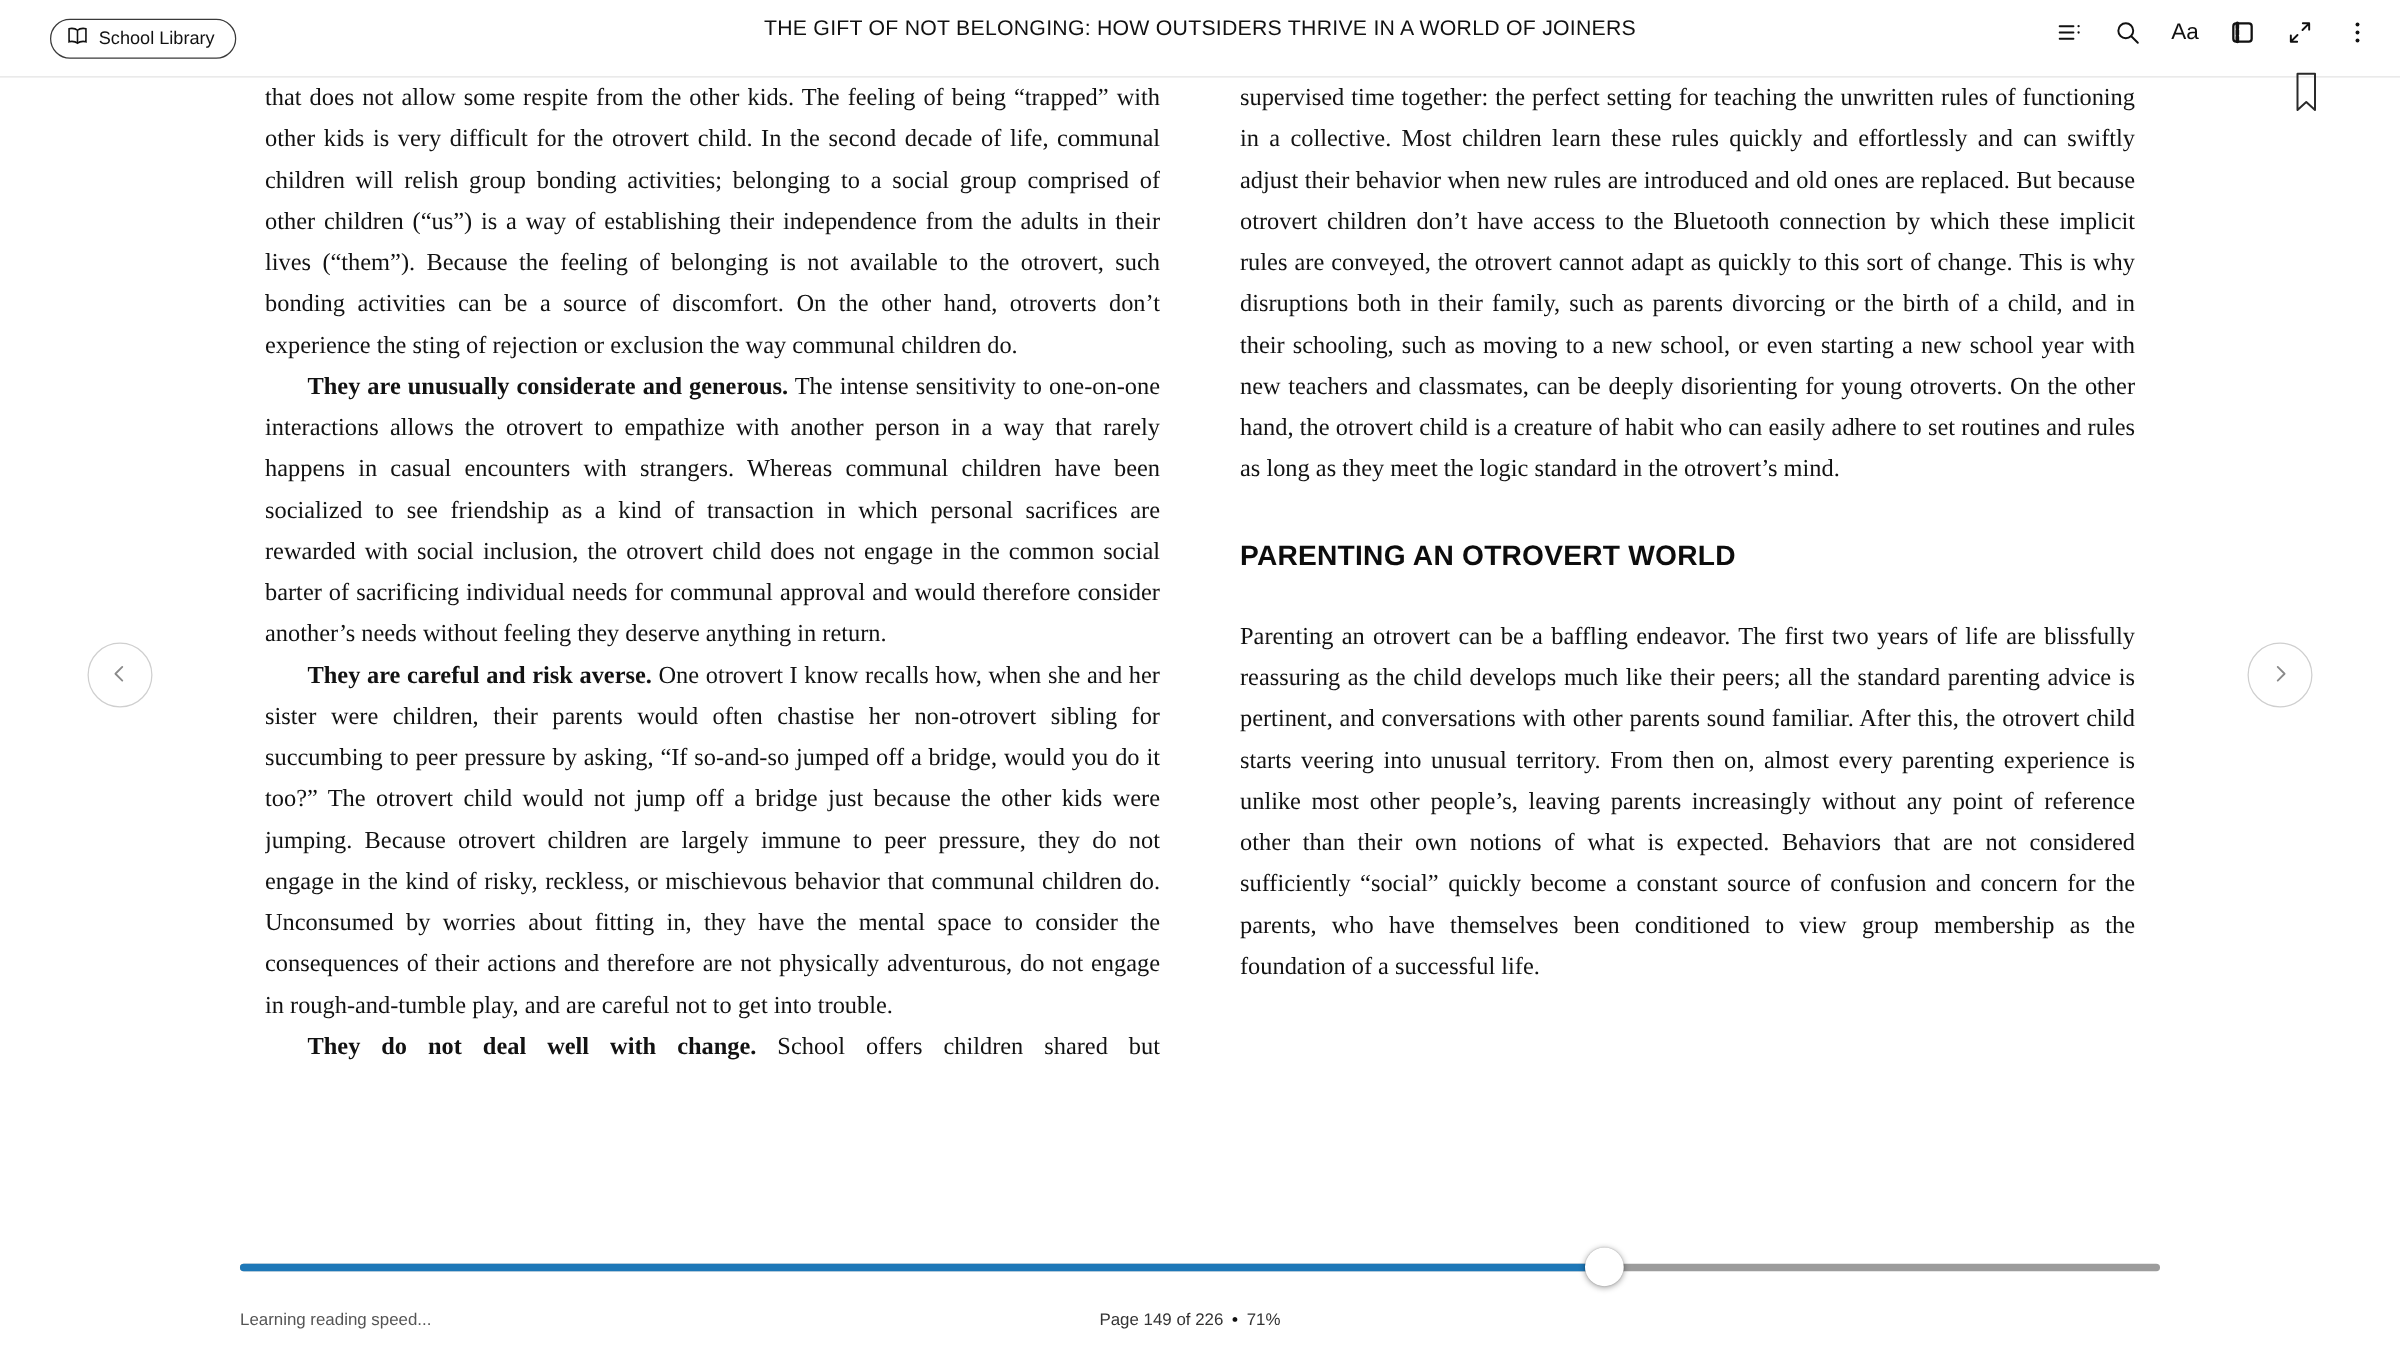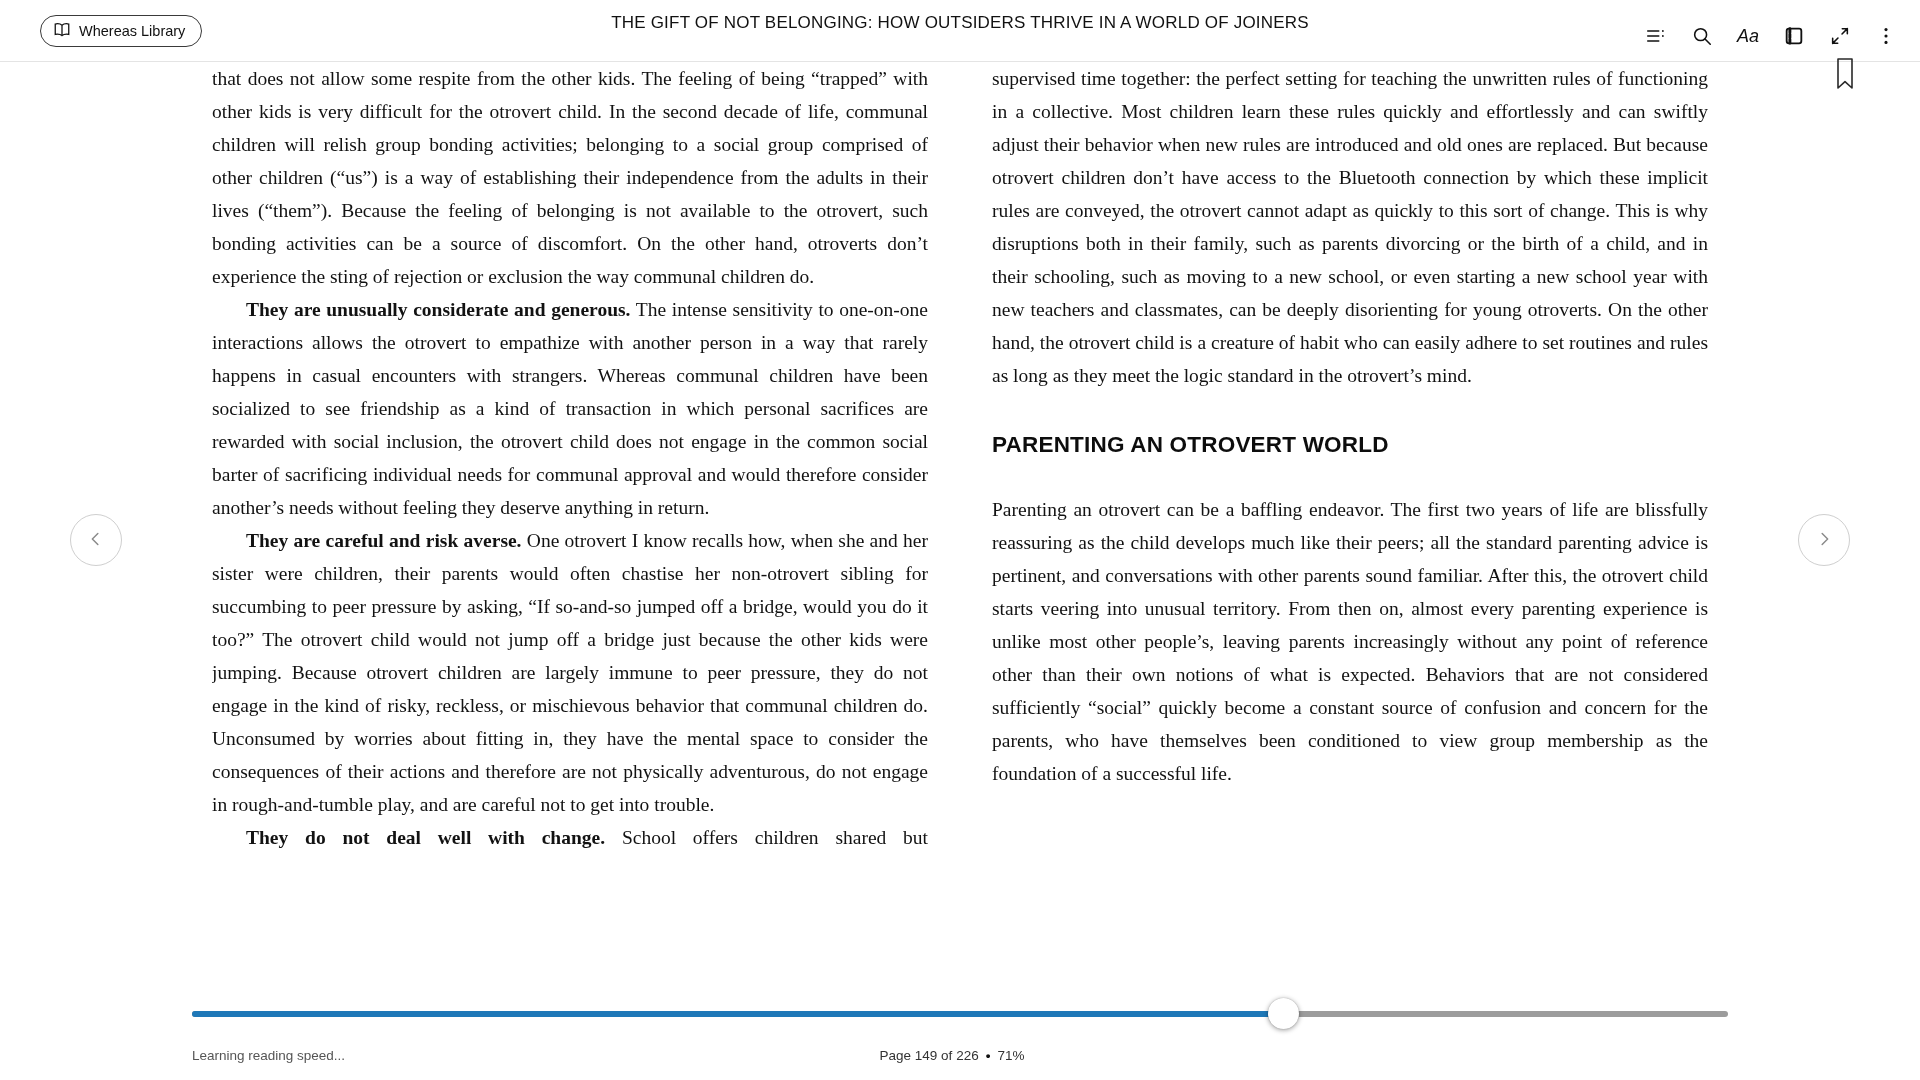--- a/index.html
+++ b/index.html
@@ -26,22 +26,22 @@
     position:absolute; left:0; right:0; top:0; height:46px;
     display:flex; align-items:center; justify-content:center;
     font-size:17px; letter-spacing:.2px; color:#111; font-weight:400;
     pointer-events:none;
   }
   .tool-icons {
     position:absolute; right:18px; top:0; height:62px;
     display:flex; align-items:center; gap:14px;
   }
   .icon-btn {
-    width:32px; height:32px; display:flex; align-items:flex-end; justify-content:center;
-    background:transparent; border:none; cursor:pointer; color:#111;font-style:italic;
+    width:32px; height:32px; display:flex; align-items:flex-start; justify-content:center;
+    background:transparent; border:none; cursor:pointer; color:#111;
   }
   .icon-btn svg { width:22px; height:22px; stroke:#111; fill:none; stroke-width:1.7;
     stroke-linecap:round; stroke-linejoin:round; }
   .aa-label { font-size:18px; color:#111; font-weight:500; font-family:"Liberation Sans",sans-serif; }
 
   .bookmark {
     position:absolute; right:62px; top:56px; width:26px; height:36px; cursor:pointer;
   }
   .bookmark svg { width:26px; height:36px; stroke:#2a2a2a; fill:none; stroke-width:1.6; stroke-linejoin:round; }
 
@@ -103,21 +103,21 @@
 </head>
 <body>
 
 <div class="toolbar">
   <button class="library-btn">
     <span>
       <svg viewBox="0 0 24 24">
           <path d="M12 5.6C10.4 4.1 8.4 3.6 6 3.6c-1.1 0-2.1.15-3 .45v13.9c.9-.3 1.9-.45 3-.45 2.4 0 4.4.5 6 2 1.6-1.5 3.6-2 6-2 1.1 0 2.1.15 3 .45V4.05c-.9-.3-1.9-.45-3-.45-2.4 0-4.4.5-6 2zM12 5.6v13.9"></path>
         </svg>
     </span>
-    <span>Whereas Library</span>
+    <span>School Library</span>
   </button>
 
   <div class="book-title">THE GIFT OF NOT BELONGING: HOW OUTSIDERS THRIVE IN A WORLD OF JOINERS</div>
 
   <div class="tool-icons">
     <button class="icon-btn">
       <svg viewBox="0 0 24 24">
           <path d="M3 6.5h12M3 12h12M3 17.5h12"></path>
           <circle cx="19.5" cy="6.5" r="1" fill="#111" stroke="none"></circle>
           <circle cx="19.5" cy="12" r="1" fill="#111" stroke="none"></circle>

